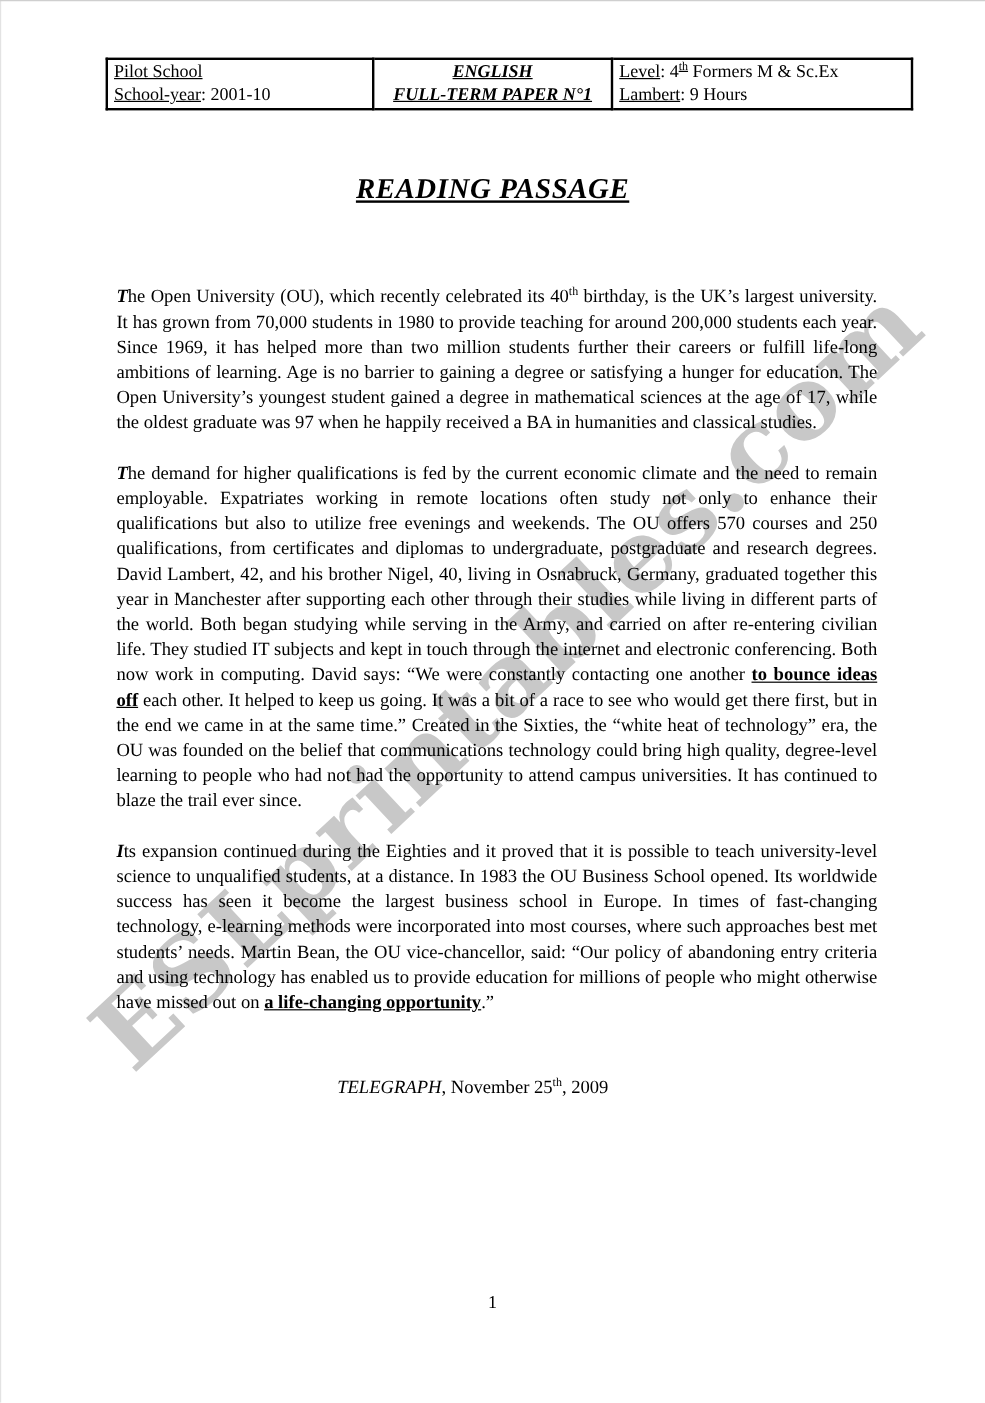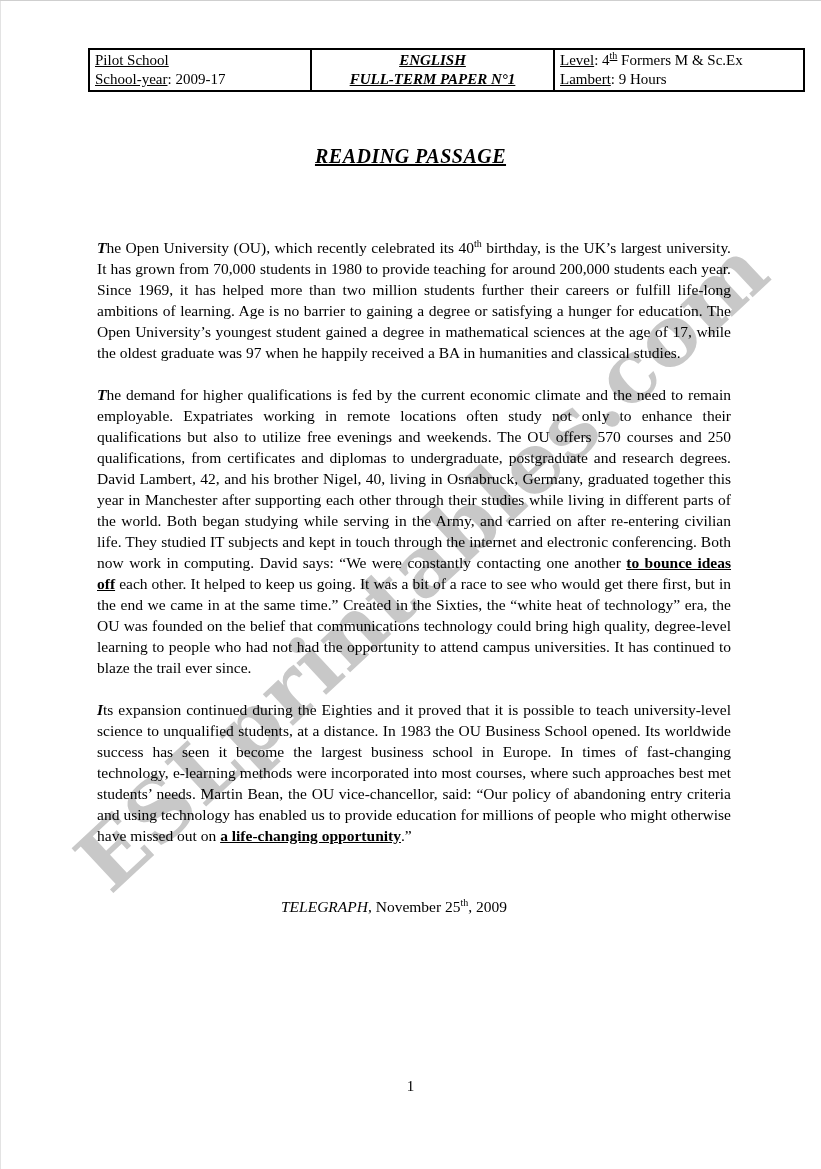--- a/index.html
+++ b/index.html
@@ -44,35 +44,35 @@
   table.header-table td {
     border: 2px solid #000;
     font-size: 15px;
     line-height: 19px;
     padding: 1px 5px;
     vertical-align: top;
     overflow: hidden;
     white-space: nowrap;
   }
   td.cell-school { width: 222px; border-radius: 13px; }
-  td.cell-exam   { width: 243px; text-align: center; }
+  td.cell-exam   { width: 199px; text-align: center; }
   td.cell-info   { width: 250px; }
   .u { text-decoration: underline; }
   .exam-line { font-weight: bold; font-style: italic; text-decoration: underline; }
   sup { font-size: 10px; line-height: 0; }
   sup.u { text-decoration: underline; }
 
   
   .doc-title {
     position: absolute;
     top: 145px;
     left: 0;
     width: 100%;
     text-align: center;
-    font-size: 20px;
+    font-size: 24px;
     font-weight: bold;
     font-style: italic;
     letter-spacing: 0.5px;
   }
   .doc-title span { text-decoration: underline; }
 
   
   .passage {
     position: absolute;
     top: 237px;
@@ -113,21 +113,21 @@
 
   <div class="watermark" style="color: rgb(200, 200, 200);">ESLprintables.com</div>
 
   <div class="content-layer">
 
     <table class="header-table">
       <tbody>
           <tr>
         <td class="cell-school">
           <div><span class="u">Pilot School</span></div>
-          <div><span class="u">School-year</span><span>: 2009-17</span></div>
+          <div><span class="u">School-year</span><span>: 2001-10</span></div>
         </td>
         <td class="cell-exam">
           <div class="exam-line">ENGLISH</div>
           <div class="exam-line">FULL-TERM PAPER N°1</div>
         </td>
         <td class="cell-info">
           <div><span class="u">Level</span><span>: 4</span><sup class="u">th</sup><span> Formers M &amp; Sc.Ex</span></div>
           <div><span class="u">Lambert</span><span>: 9 Hours</span></div>
         </td>
       </tr>

